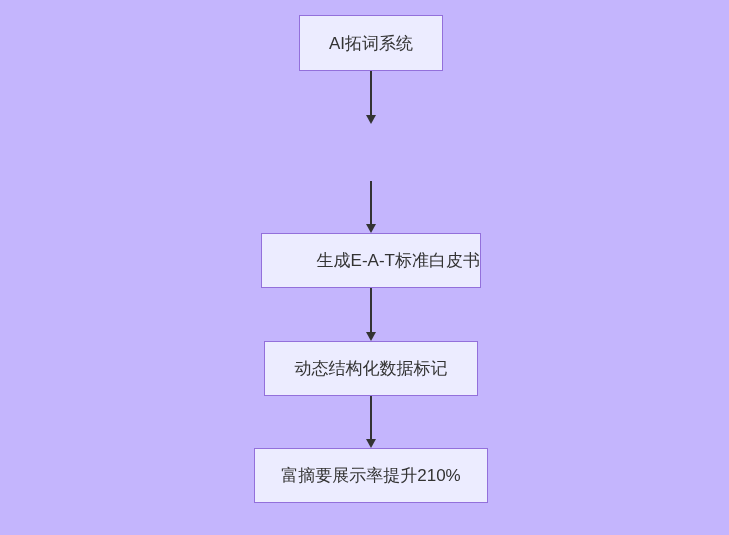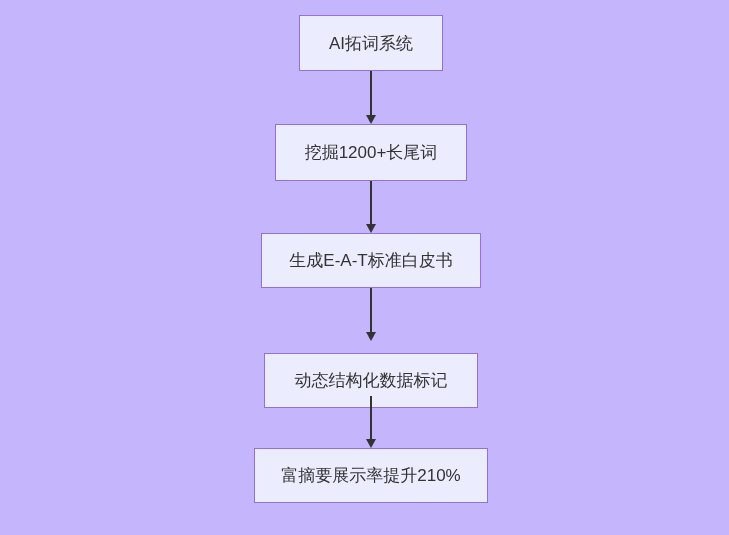--- a/index.html
+++ b/index.html
@@ -25,22 +25,22 @@
     font-size: 17px;
     display: flex;
     align-items: center;
     justify-content: center;
     text-align: center;
     white-space: nowrap;
     line-height: 1;
   }
   .n1 { top: 15px;  width: 144px; height: 56px; }
   .n2 { top: 124px; width: 192px; height: 57px; }
-  .n3 { top: 233px; width: 220px; height: 55px; }
-  .n4 { top: 341px; width: 214px; height: 55px; margin-top: 12px; }
+  .n3 { top: 233px; width: 220px; height: 55px; justify-content: flex-end; }
+  .n4 { top: 341px; width: 214px; height: 55px; }
   .n5 { top: 448px; width: 234px; height: 55px; }
 
   .arrow {
     position: absolute;
     left: 371px;
     transform: translateX(-50%);
     display: flex;
     flex-direction: column;
     align-items: center;
     width: 12px;
@@ -69,23 +69,20 @@
 
   <div class="node n1">
     <span>AI拓词系统</span>
   </div>
 
   <div class="arrow a1">
     <div class="line"></div>
     <div class="head"></div>
   </div>
 
-  <div class="node n2">
-    <span>挖掘1200+长尾词</span>
-  </div>
 
   <div class="arrow a2">
     <div class="line"></div>
     <div class="head"></div>
   </div>
 
   <div class="node n3">
     <span>生成E-A-T标准白皮书</span>
   </div>
 

